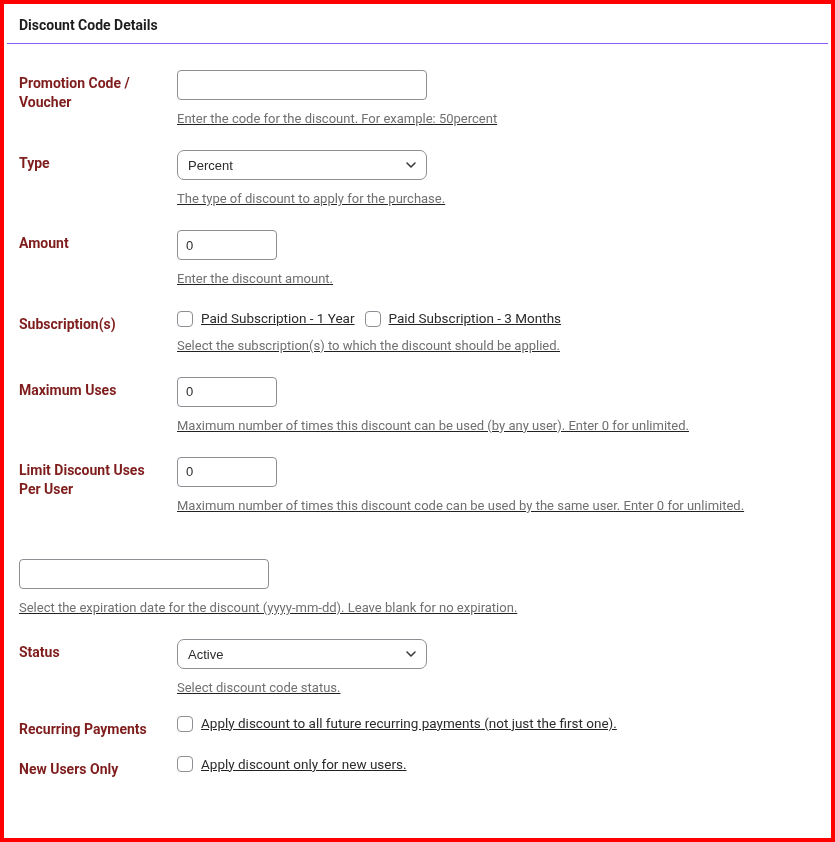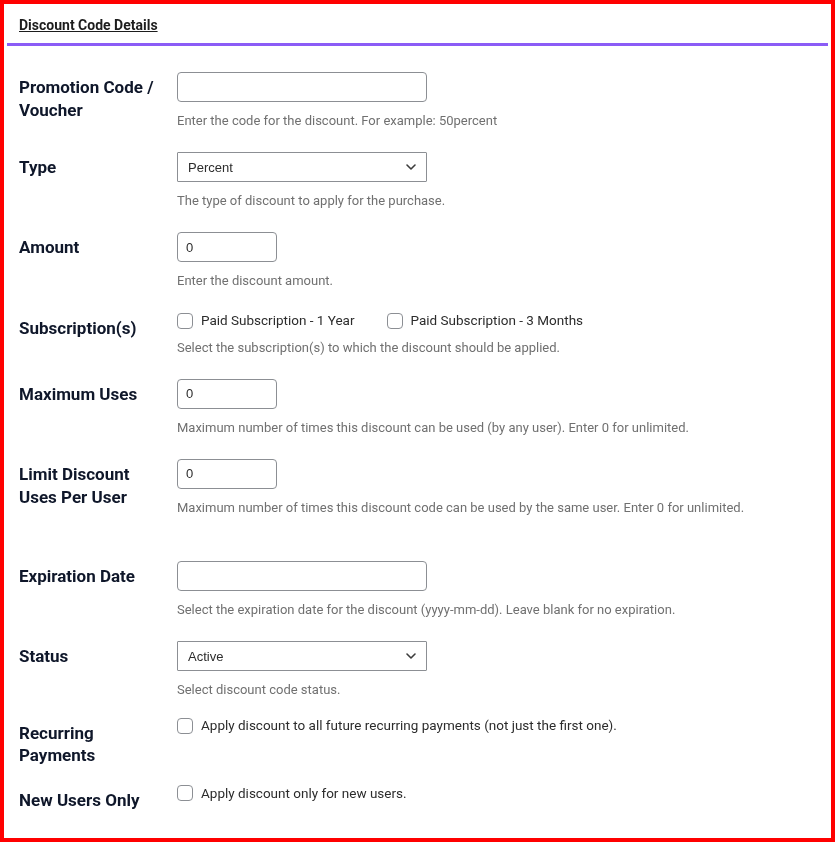--- a/index.html
+++ b/index.html
@@ -18,44 +18,44 @@
   }
   .inner {
     border: 1px solid transparent;
     height: 100%;
   }
   .panel-title {
     font-size: 14px;
     font-weight: 700;
     color: #1d1d1d;
     padding: 6px 12px 10px 12px;
-    border-bottom: 3px solid #8b5cf6;
-    text-decoration: underline;
+    border-bottom: 1px solid #8b5cf6;
   }
   .form {
     padding: 8px 12px 0 12px;
   }
   .row {
     display: flex;
     align-items: flex-start;
     padding: 18px 0 4px 0;
   }
   .row.tight { padding-top: 14px; }
   .col-label {
     width: 158px;
     flex: 0 0 158px;
-    font-size: 17px;
+    font-size: 14px;
     font-weight: 700;
-    color: #0f172a;
+    color: #7f1d1d;
     line-height: 1.35;
     padding-top: 4px;
     padding-right: 8px;
   }
   .col-field {
     flex: 1 1 auto;
+    text-decoration: underline;
   }
   .help {
     font-size: 13px;
     color: #707070;
     margin-top: 10px;
     line-height: 1.4;
   }
   input[type="text"].text-short {
     width: 100px;
     height: 30px;
@@ -77,41 +77,41 @@
     background: #fff;
   }
   .select-wrap {
     position: relative;
     width: 250px;
   }
   select.select {
     width: 250px;
     height: 30px;
     border: 1px solid #8c8f94;
-    border-radius: 1px;
+    border-radius: 7px;
     padding: 0 26px 0 10px;
     font-size: 13px;
     color: #2c2c2c;
     background: #fff;
     -webkit-appearance: none;
     -moz-appearance: none;
     appearance: none;
   }
   .chev {
     position: absolute;
     right: 10px;
     top: 50%;
     transform: translateY(-50%);
     pointer-events: none;
   }
   .chev svg { display: block; }
   .check-group {
     display: flex;
     flex-wrap: wrap;
-    gap: 32px;
+    gap: 10px;
     align-items: flex-start;
   }
   .check-item {
     display: flex;
     align-items: center;
     gap: 8px;
     font-size: 13.5px;
     color: #2c2c2c;
     line-height: 1;
   }
@@ -200,21 +200,20 @@
         <div class="col-field">
           <input type="text" class="text-short" value="0" style="">
           <div class="help">Maximum number of times this discount code can be used by the same user. Enter 0 for unlimited.</div>
         </div>
       </div>
 
       <div class="row">
       </div>
 
       <div class="row">
-        <div class="col-label">Expiration Date</div>
         <div class="col-field">
           <input type="text" class="text-med" value="" style="">
           <div class="help">Select the expiration date for the discount (yyyy-mm-dd). Leave blank for no expiration.</div>
         </div>
       </div>
 
       <div class="row">
         <div class="col-label">Status</div>
         <div class="col-field">
           <div class="select-wrap">

